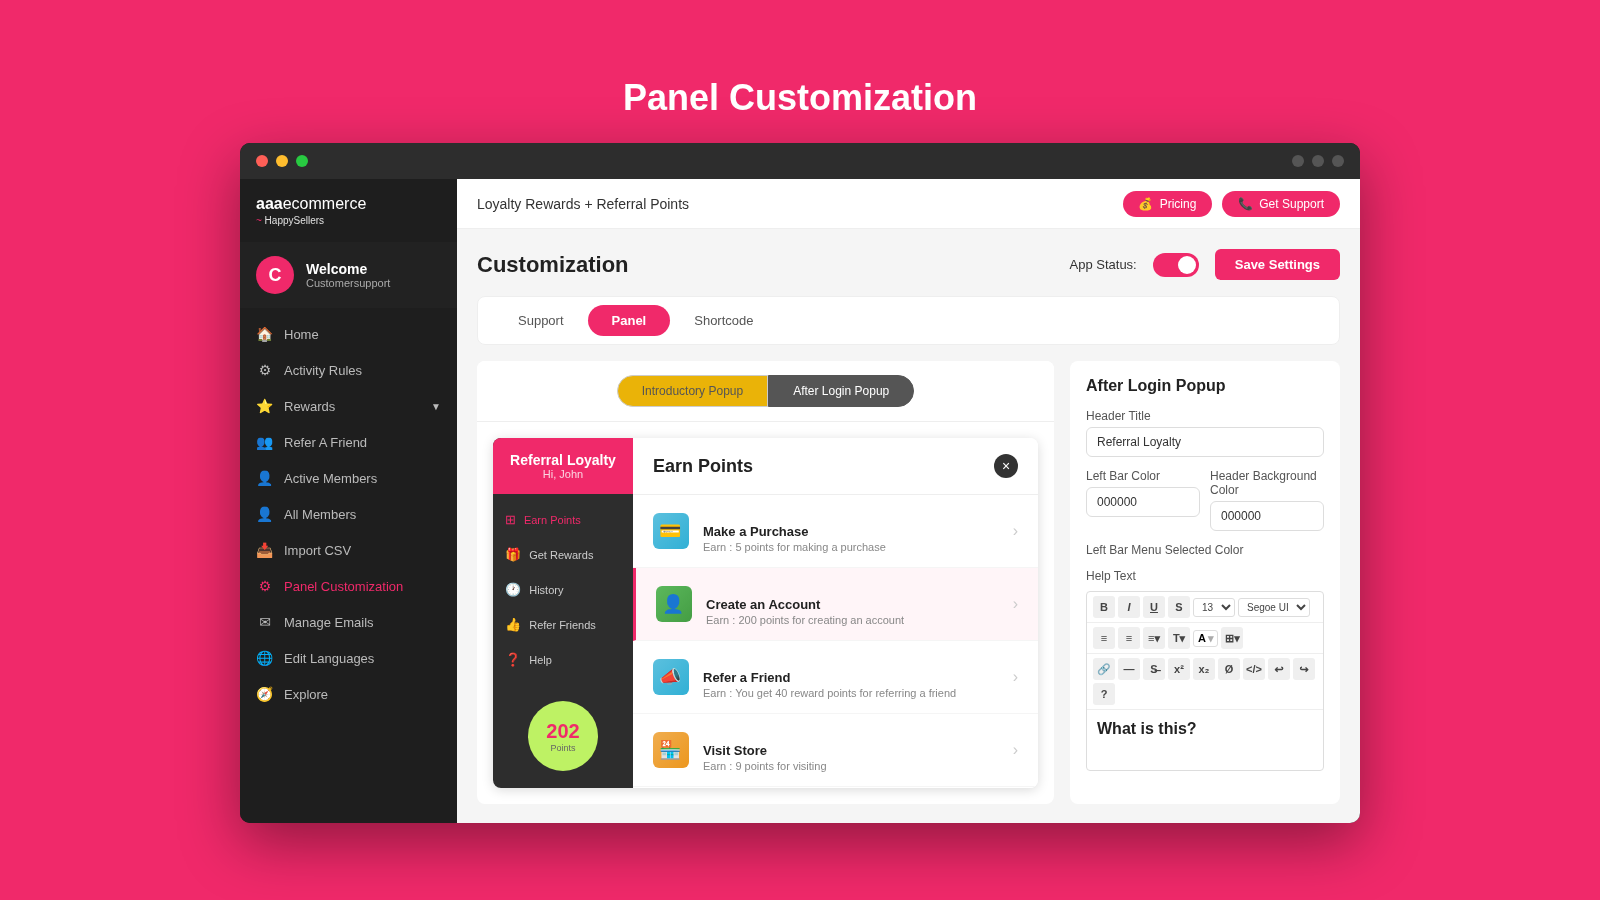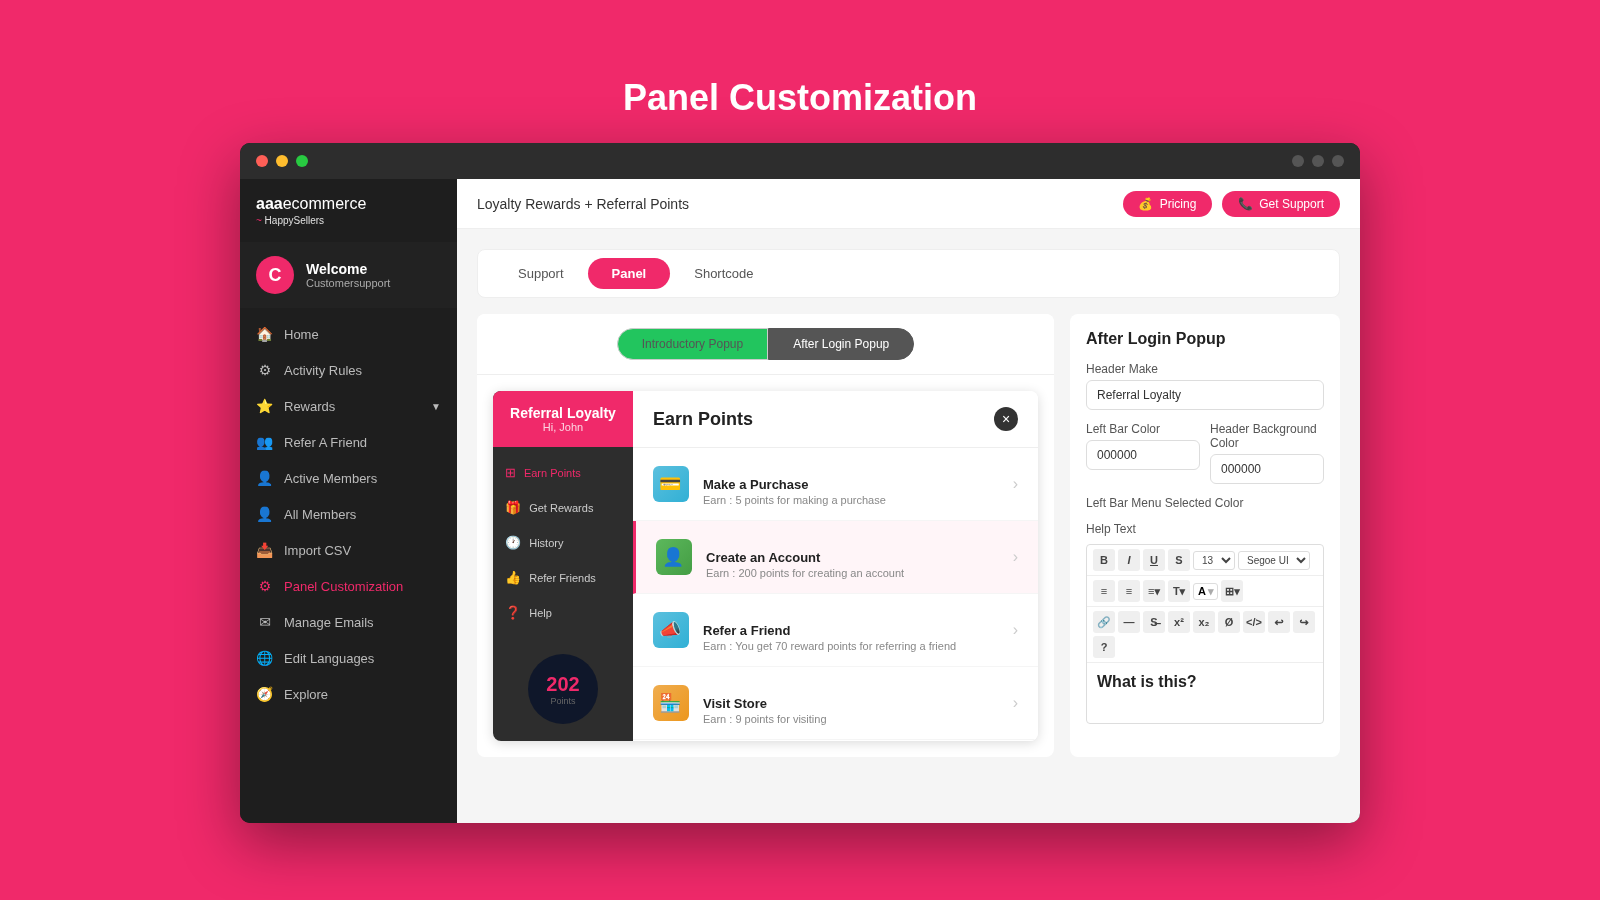--- a/index.html
+++ b/index.html
@@ -342,21 +342,21 @@
 
     .popup-btn {
       padding: 8px 24px;
       font-size: 12px;
       cursor: pointer;
       border: 1px solid #ccc;
     }
 
     .popup-btn.left {
       border-radius: 20px 0 0 20px;
-      background: #22c55e;
+      background: #eab308;
       color: #555;
     }
 
     .popup-btn.right {
       border-radius: 0 20px 20px 0;
       background: #555;
       color: white;
       border-color: #555;
     }
 
@@ -417,21 +417,21 @@
     }
 
     .referral-nav-item .r-icon {
       font-size: 13px;
     }
 
     .referral-points-circle {
       width: 70px;
       height: 70px;
       border-radius: 50%;
-      background: #0f172a;
+      background: #bef264;
       display: flex;
       flex-direction: column;
       align-items: center;
       justify-content: center;
       margin: 16px auto;
     }
 
     .points-number {
       font-size: 20px;
       font-weight: 700;
@@ -747,20 +747,28 @@
           </button>
           <button class="btn-support">
             <span>📞</span>
             <span>Get Support</span>
           </button>
         </div>
       </div>
 
       <div class="content-area">
 
+        <div class="customization-header">
+          <h2 class="customization-title">Customization</h2>
+          <div class="header-right">
+            <span class="app-status-label">App Status:</span>
+            <div class="toggle-switch"></div>
+            <button class="btn-save">Save Settings</button>
+          </div>
+        </div>
 
         <div class="tabs-row">
           <div class="tab">Support</div>
           <div class="tab active">Panel</div>
           <div class="tab">Shortcode</div>
         </div>
 
         <div class="panel-content">
 
           <div class="panel-preview">
@@ -825,41 +833,41 @@
                     <div class="earn-item-name">Create an Account</div>
                     <div class="earn-item-desc">Earn : 200 points for creating an account</div>
                   </div>
                   <span class="earn-item-arrow">›</span>
                 </div>
 
                 <div class="earn-item">
                   <div class="earn-item-icon blue">📣</div>
                   <div class="earn-item-info">
                     <div class="earn-item-name">Refer a Friend</div>
-                    <div class="earn-item-desc">Earn : You get 70 reward points for referring a friend</div>
+                    <div class="earn-item-desc">Earn : You get 40 reward points for referring a friend</div>
                   </div>
                   <span class="earn-item-arrow">›</span>
                 </div>
 
                 <div class="earn-item">
                   <div class="earn-item-icon orange">🏪</div>
                   <div class="earn-item-info">
                     <div class="earn-item-name">Visit Store</div>
                     <div class="earn-item-desc">Earn : 9 points for visiting</div>
                   </div>
                   <span class="earn-item-arrow">›</span>
                 </div>
               </div>
             </div>
           </div>
 
           <div class="config-panel">
             <div class="config-title">After Login Popup</div>
 
-            <div class="config-label">Header Make</div>
+            <div class="config-label">Header Title</div>
             <input class="config-input" type="text" value="Referral Loyalty" style="">
 
             <div class="color-row">
               <div class="color-field">
                 <div class="config-label">Left Bar Color</div>
                 <input class="config-input" type="text" value="000000" style="">
               </div>
               <div class="color-field">
                 <div class="config-label">Header Background Color</div>
                 <input class="config-input" type="text" value="000000" style="">

